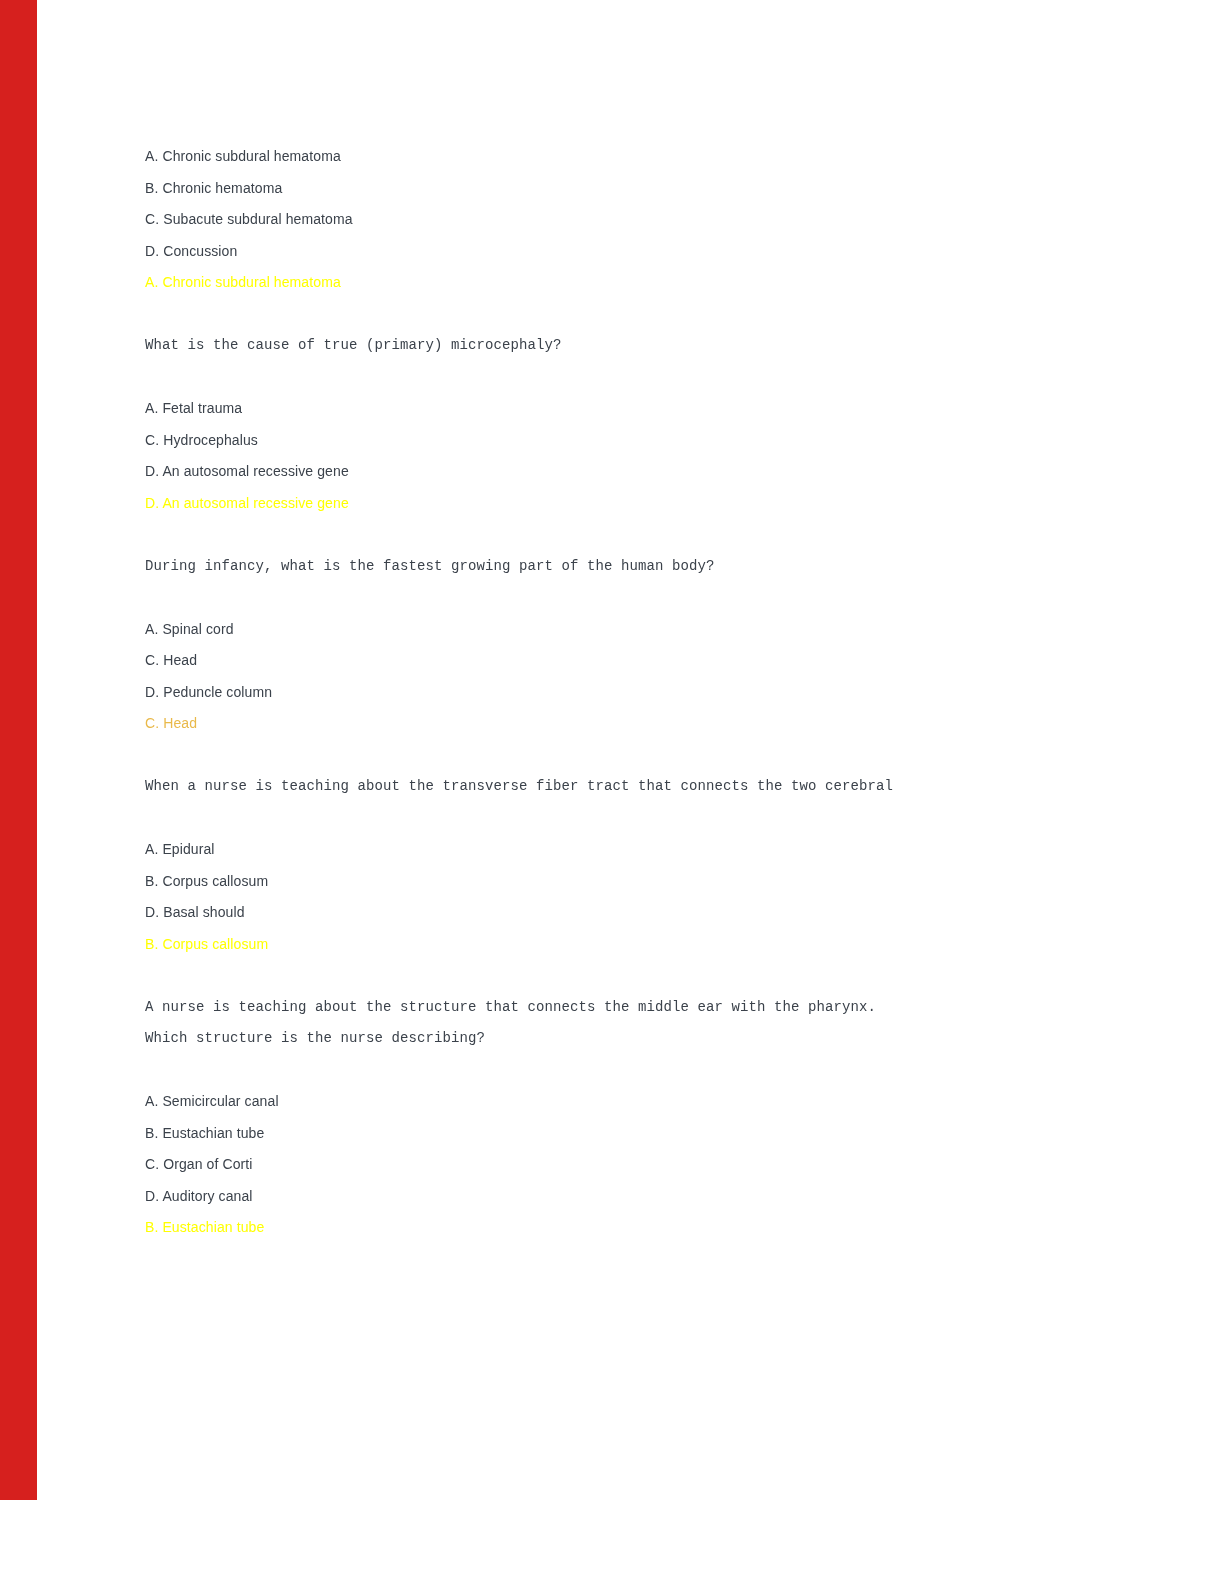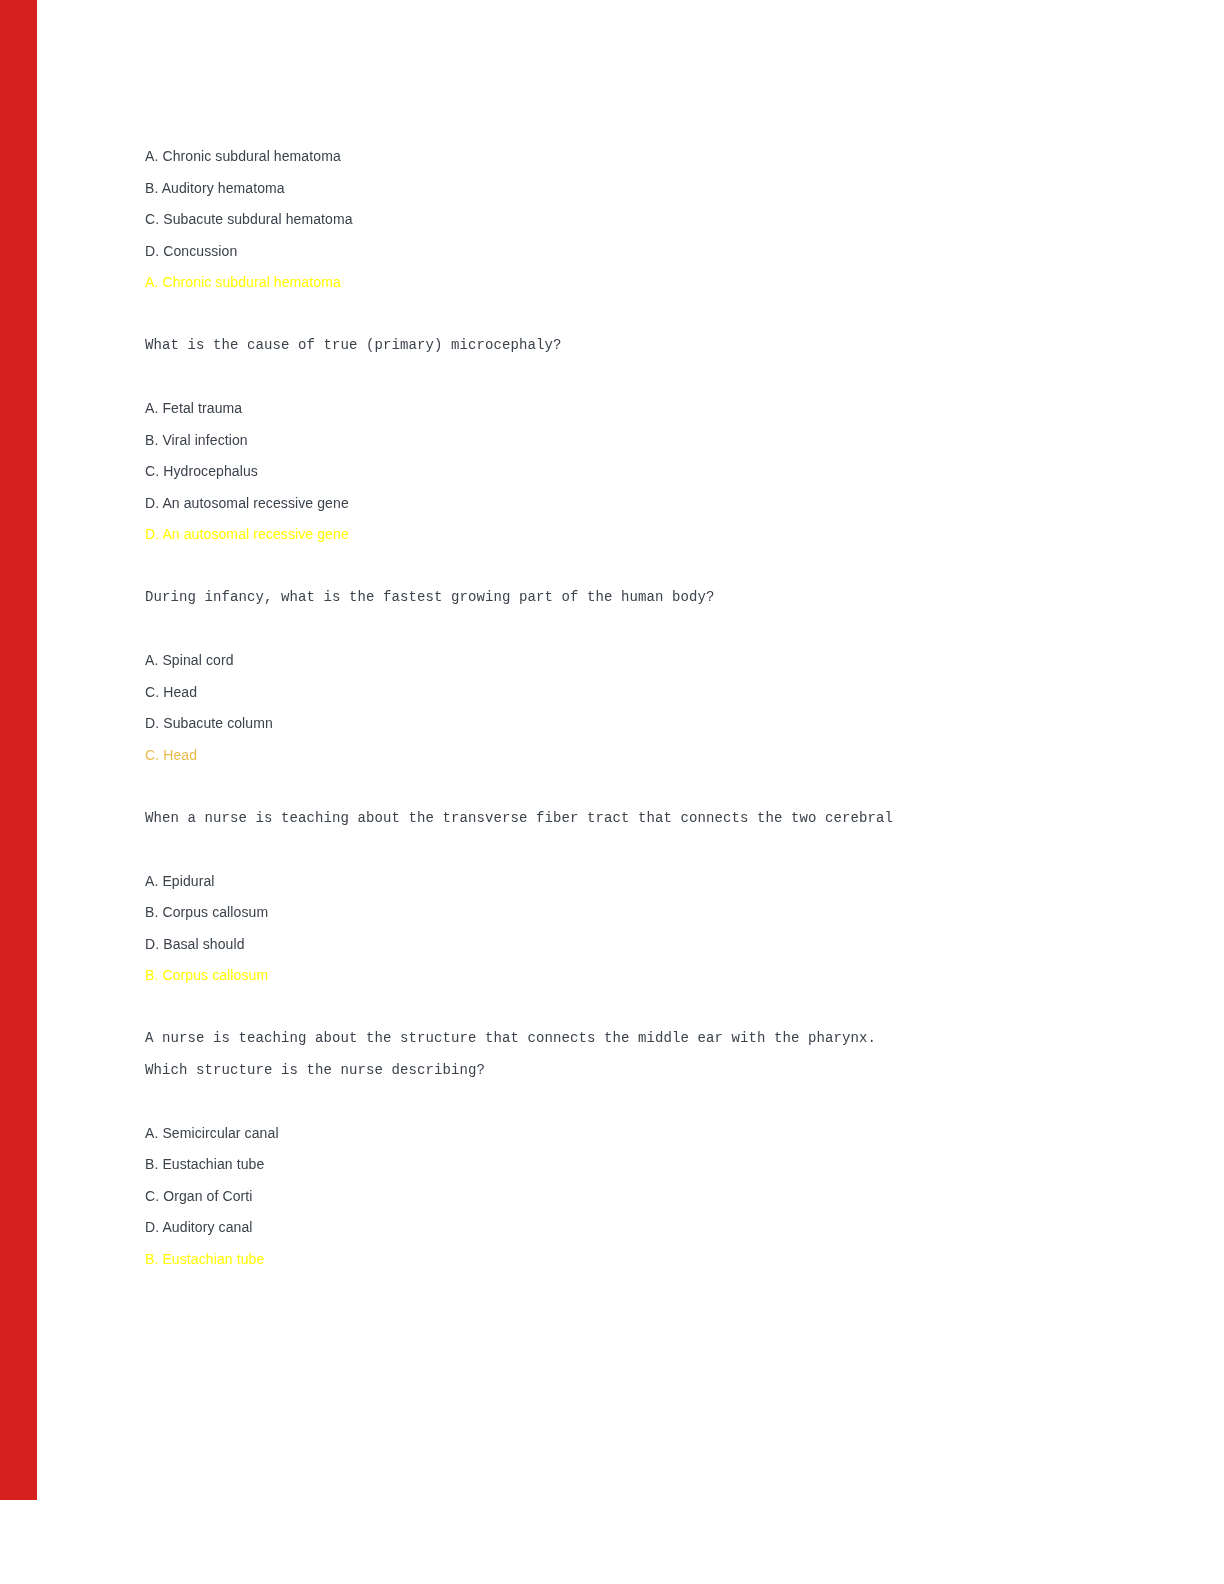--- a/index.html
+++ b/index.html
@@ -50,42 +50,41 @@
   }
 </style>
 </head>
 <body>
 
 <div class="page">
   <div class="red-bar"></div>
   <main class="content">
       <section class="q-block">
         <div class="line">A. Chronic subdural hematoma</div>
-        <div class="line">B. Auditory hematoma</div>
+        <div class="line">B. Chronic hematoma</div>
         <div class="line">C. Subacute subdural hematoma</div>
         <div class="line">D. Concussion</div>
         <div class="line answer-yellow">A. Chronic subdural hematoma</div>
       </section>
       <section class="q-block">
         <div class="question">
           <div class="line">What is the cause of true (primary) microcephaly?</div>
         </div>
         <div class="line">A. Fetal trauma</div>
-        <div class="line">B. Viral infection</div>
         <div class="line">C. Hydrocephalus</div>
         <div class="line">D. An autosomal recessive gene</div>
         <div class="line answer-yellow">D. An autosomal recessive gene</div>
       </section>
       <section class="q-block">
         <div class="question">
           <div class="line">During infancy, what is the fastest growing part of the human body?</div>
         </div>
         <div class="line">A. Spinal cord</div>
         <div class="line">C. Head</div>
-        <div class="line">D. Subacute column</div>
+        <div class="line">D. Peduncle column</div>
         <div class="line answer-amber">C. Head</div>
       </section>
       <section class="q-block">
         <div class="question">
           <div class="line">When a nurse is teaching about the transverse fiber tract that connects the two cerebral</div>
         </div>
         <div class="line">A. Epidural</div>
         <div class="line">B. Corpus callosum</div>
         <div class="line">D. Basal should</div>
         <div class="line answer-yellow">B. Corpus callosum</div>

